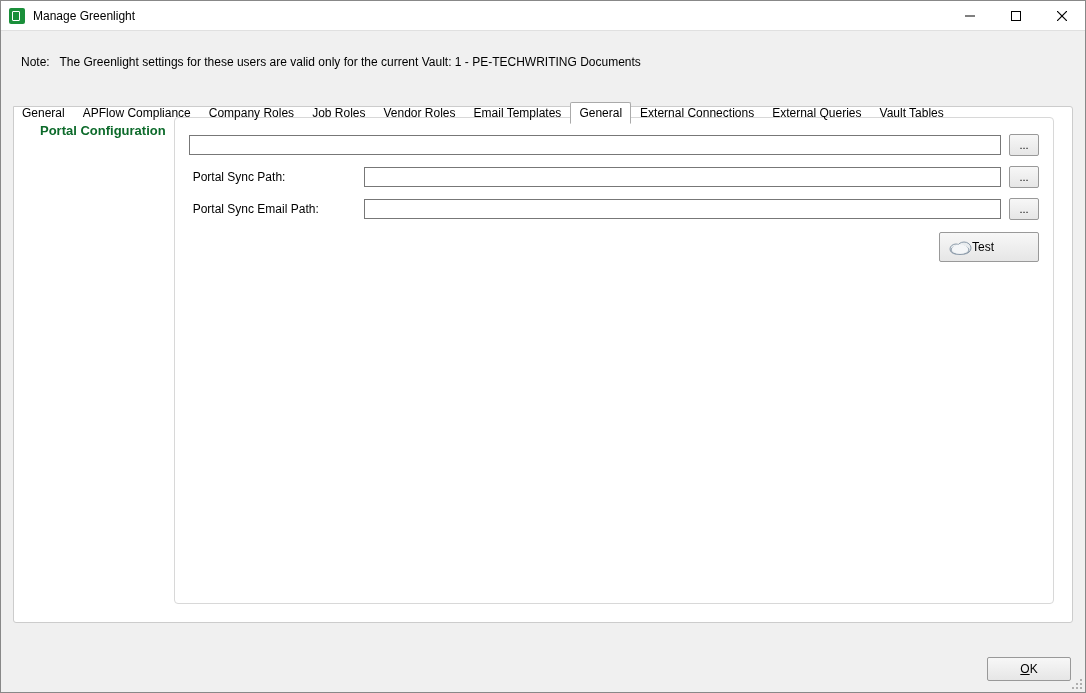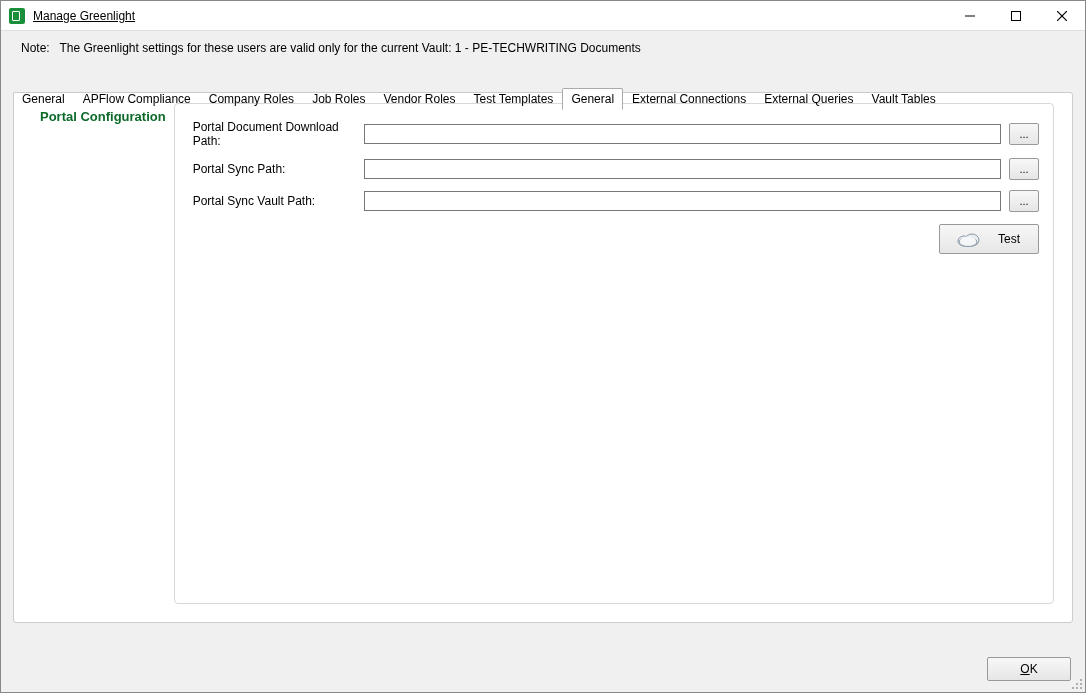--- a/index.html
+++ b/index.html
@@ -40,21 +40,20 @@
       position: absolute;
       top: 3px; left: 3px;
       width: 6px; height: 8px;
       border: 1px solid #fff;
       border-radius: 1px;
     }
     .titlebar-title {
       flex: 1;
       font-size: 12px;
       color: #000;
-      text-decoration: underline;
     }
     .window-controls {
       display: flex;
       height: 100%;
     }
     .win-btn {
       width: 46px;
       height: 30px;
       display: flex;
       align-items: center;
@@ -63,21 +62,21 @@
     }
     .win-btn svg { width: 10px; height: 10px; }
     .content-area {
       flex: 1;
       background: #f0f0f0;
       padding: 0;
       display: flex;
       flex-direction: column;
     }
     .note-row {
-      padding: 10px 20px 10px 20px;
+      padding: 24px 20px 10px 20px;
       font-size: 12px;
       color: #000;
     }
     .note-label { font-weight: normal; }
     .tabs-container {
       margin: 5px 12px 0 12px;
       flex: 1;
       display: flex;
       flex-direction: column;
     }
@@ -165,22 +164,22 @@
     .test-btn {
       width: 100px;
       height: 30px;
       background: linear-gradient(#f7f7f7, #e6e6e6);
       border: 1px solid #999;
       border-radius: 2px;
       cursor: pointer;
       display: flex;
       align-items: center;
       justify-content: flex-start;
-      padding: 0 16px;
-      gap: 18px;
+      padding: 0 8px;
+      gap: 0;
       font-size: 12px;
     }
     .cloud-icon {
       width: 24px;
       height: 16px;
     }
     .bottom-bar {
       height: 46px;
       background: #f0f0f0;
       display: flex;
@@ -246,45 +245,44 @@
       <span>The Greenlight settings for these users are valid only for the current Vault: 1 - PE-TECHWRITING Documents</span>
     </div>
 
     <div class="tabs-container">
       <div class="tab-strip">
         <div class="tab">General</div>
         <div class="tab">APFlow Compliance</div>
         <div class="tab">Company Roles</div>
         <div class="tab">Job Roles</div>
         <div class="tab">Vendor Roles</div>
-        <div class="tab">Test Templates</div>
+        <div class="tab">Email Templates</div>
         <div class="tab active">General</div>
         <div class="tab">External Connections</div>
         <div class="tab">External Queries</div>
         <div class="tab">Vault Tables</div>
       </div>
 
       <div class="tab-page">
         <div class="section-title">Portal Configuration</div>
         <div class="groupbox">
 
           <div class="form-row">
-            <div class="form-label">Portal Document Download Path:</div>
             <input class="form-input" type="text" value="" style="">
             <button class="browse-btn">...</button>
           </div>
 
           <div class="form-row">
             <div class="form-label">Portal Sync Path:</div>
             <input class="form-input" type="text" value="" style="">
             <button class="browse-btn">...</button>
           </div>
 
           <div class="form-row">
-            <div class="form-label">Portal Sync Vault Path:</div>
+            <div class="form-label">Portal Sync Email Path:</div>
             <input class="form-input" type="text" value="" style="">
             <button class="browse-btn">...</button>
           </div>
 
           <div class="test-row">
             <button class="test-btn">
               <span class="cloud-icon">
                 <svg viewBox="0 0 24 16">
                   <ellipse cx="8" cy="10" rx="6" ry="5" fill="#e8ecef" stroke="#8a99a8" stroke-width="1"></ellipse>
                   <ellipse cx="16" cy="9" rx="7" ry="6" fill="#e8ecef" stroke="#8a99a8" stroke-width="1"></ellipse>

